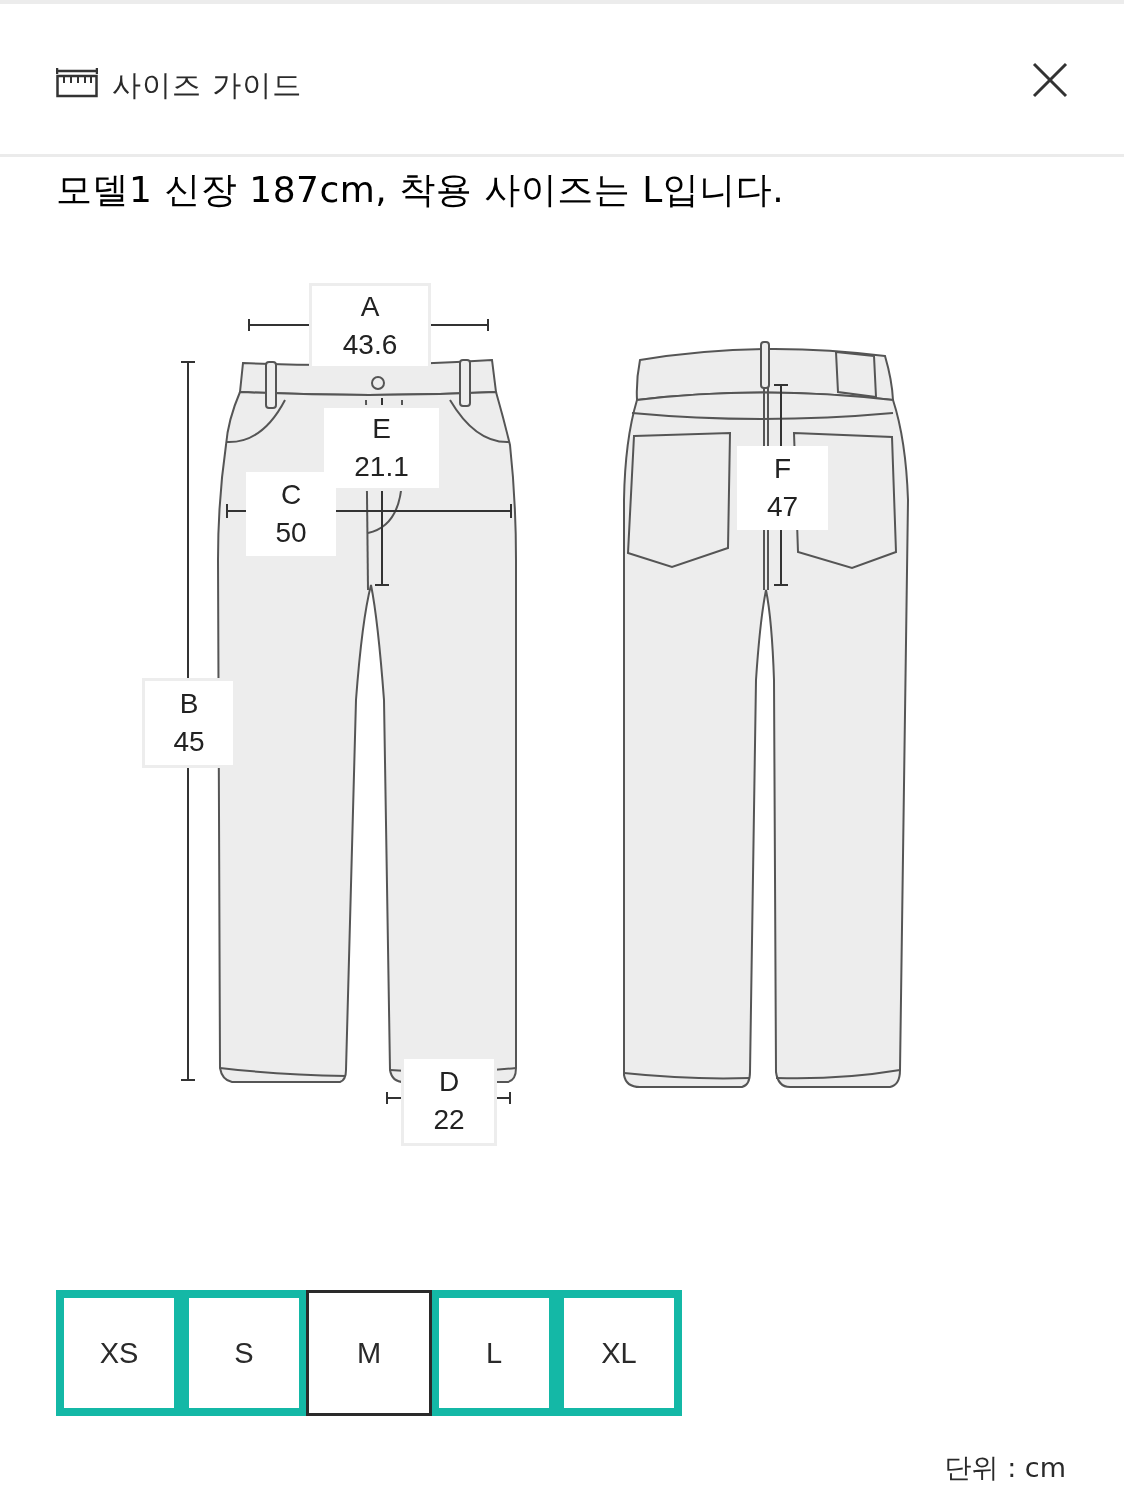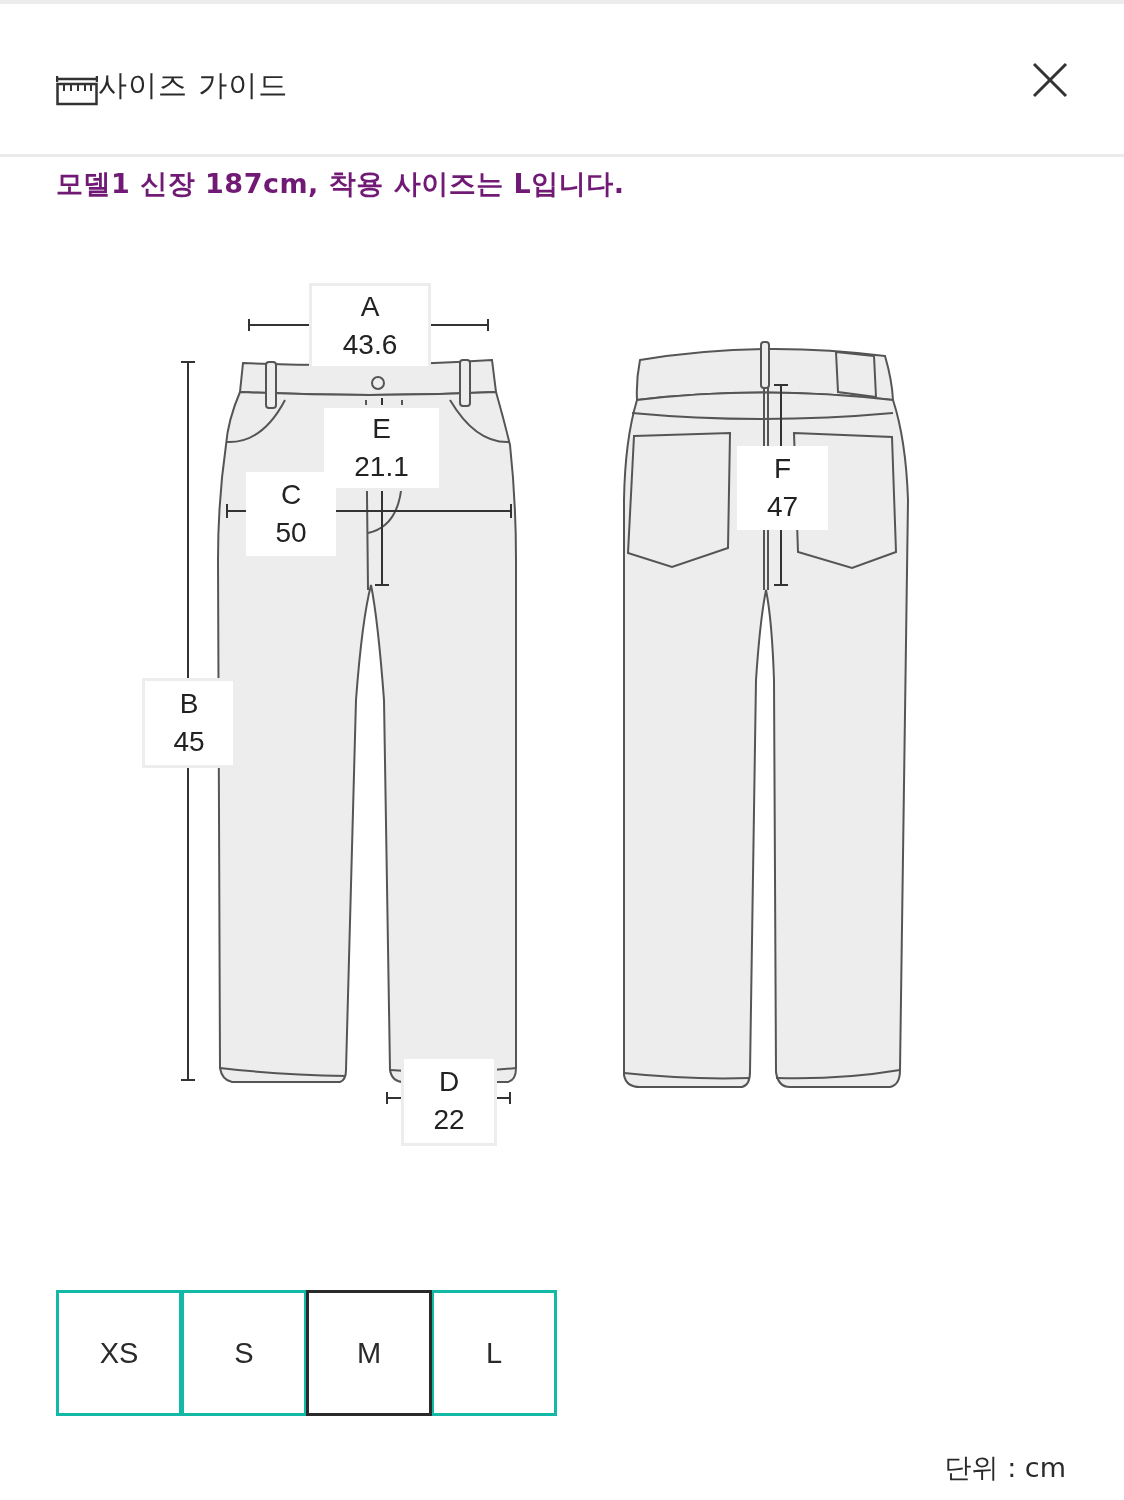--- a/index.html
+++ b/index.html
@@ -1,36 +1,36 @@
 <!DOCTYPE html>
 <html><head>
 <meta charset="utf-8">
 <style>
   * { box-sizing: border-box; margin: 0; padding: 0; }
   html, body { width: 1124px; height: 1500px; background: #ffffff; overflow: hidden; }
   body { font-family: "DejaVu Sans", "Liberation Sans", sans-serif; color: #222; position: relative; }
 
   .top-rule { position: absolute; left: 0; top: 0; width: 1124px; height: 4px; background: #ececec; }
   .header { position: absolute; left: 0; top: 4px; width: 1124px; height: 152px; }
-  .header-title-wrap { position: absolute; left: 56px; top: 62px; display: flex; align-items: flex-end; }
+  .header-title-wrap { position: absolute; left: 56px; top: 62px; display: flex; align-items: flex-start; gap: 14px; }
   .ruler-icon { width: 42px; height: 32px; }
   .header-title { font-size: 29px; color: #2a2a2a; letter-spacing: 1px; }
   .close-btn { position: absolute; left: 1030px; top: 56px; width: 40px; height: 40px; cursor: pointer; }
   .header-divider { position: absolute; left: 0; top: 154px; width: 1124px; height: 3px; background: #ebebeb; }
 
-  .model-info { position: absolute; left: 56px; top: 166px; font-size: 27px; color: #701a75; letter-spacing: 0.5px; font-weight: bold; }
+  .model-info { position: absolute; left: 56px; top: 166px; font-size: 36px; color: #000000; letter-spacing: 0.5px; }
 
   .diagram { position: absolute; left: 0; top: 250px; width: 1124px; height: 920px; }
   .diagram svg { position: absolute; left: 0; top: 0; }
 
   .mlabel { position: absolute; background: #fff; display: flex; flex-direction: column; align-items: center; justify-content: center; font-family: "Liberation Sans", sans-serif; font-size: 28px; color: #222; line-height: 38px; }
   .mlabel.bordered { border: 3px solid #ededed; }
 
   .size-tabs { position: absolute; left: 56px; top: 1290px; display: flex; }
-  .size-tab { width: 126px; height: 126px; border: 3px solid #14b8a6; margin-right: -1px; display: flex; align-items: center; justify-content: center; font-family: "Liberation Sans", sans-serif; font-size: 29px; color: #2a2a2a; background: #fff; cursor: pointer; }
+  .size-tab { width: 126px; height: 126px; border: 8px solid #14b8a6; margin-right: -1px; display: flex; align-items: center; justify-content: center; font-family: "Liberation Sans", sans-serif; font-size: 29px; color: #2a2a2a; background: #fff; cursor: pointer; }
   .size-tab.active { border: 3px solid #2a2a2a; position: relative; z-index: 2; }
 
   .unit { position: absolute; right: 58px; top: 1450px; font-size: 27px; color: #2a2a2a; margin-left: 28px; }
 </style>
 </head>
 <body>
 
 <div class="top-rule"></div>
 
 <div class="header">
@@ -153,15 +153,16 @@
     <span>F</span>
     <span>47</span>
   </div>
 </div>
 
 <div class="size-tabs">
   <div class="size-tab">XS</div>
   <div class="size-tab">S</div>
   <div class="size-tab active">M</div>
   <div class="size-tab">L</div>
+  <div class="size-tab">XL</div>
 </div>
 
 <div class="unit">단위 : cm</div>
 
 </body></html>

